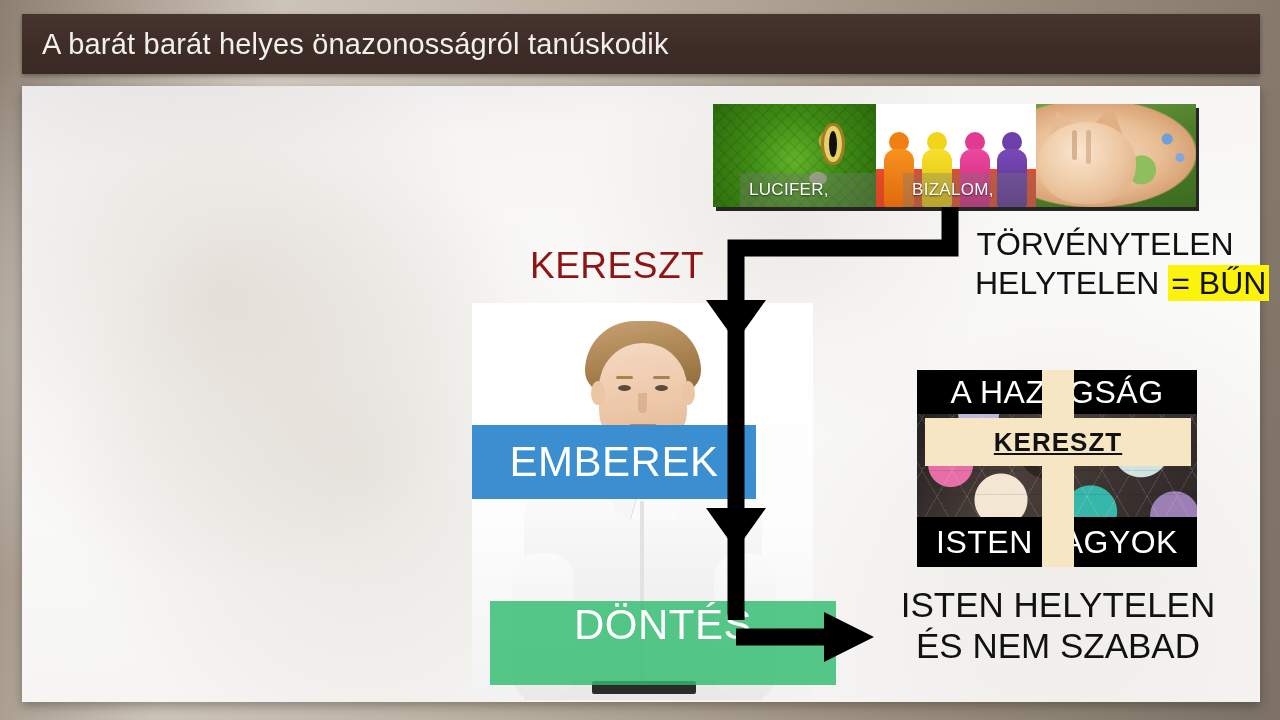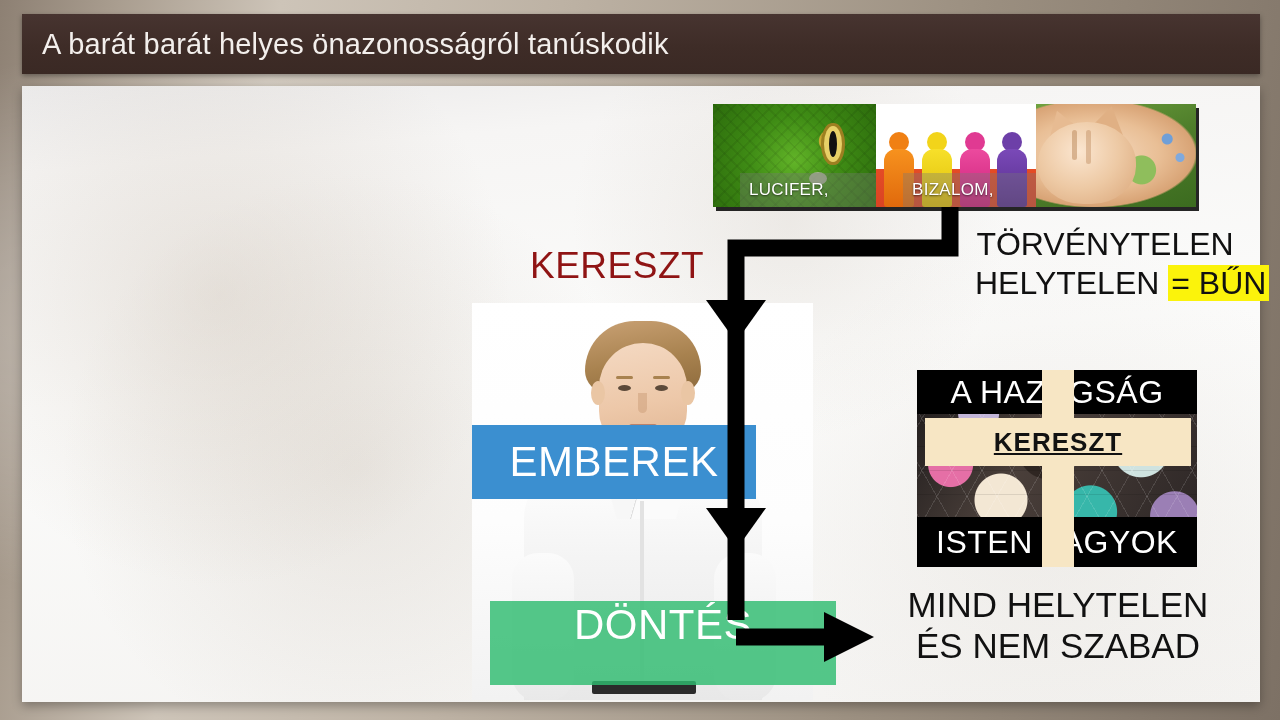--- a/index.html
+++ b/index.html
@@ -290,21 +290,21 @@
     <div class="bar-top"></div>
     <div class="bar-bot"></div>
     <div class="t-top">A HAZUGSÁG</div>
     <div class="t-bot">ISTEN VAGYOK</div>
     <div class="cross-v"></div>
     <div class="cross-h"></div>
     <div class="cross-lbl">KERESZT</div>
   </div>
 
   <div id="mind">
-    <div>MIND HELYTELEN</div>
+    <div>ISTEN HELYTELEN</div>
     <div>ÉS NEM SZABAD</div>
   </div>
 
   <svg id="flow" viewBox="0 0 1280 720">
 
     <path d="M950 207 L950 248 L736 248 L736 620" fill="none" stroke="#000" stroke-width="17" stroke-linejoin="miter"></path>
 
     <polygon points="706,300 766,300 736,342" fill="#000"></polygon>
 
     <polygon points="706,508 766,508 736,550" fill="#000"></polygon>

